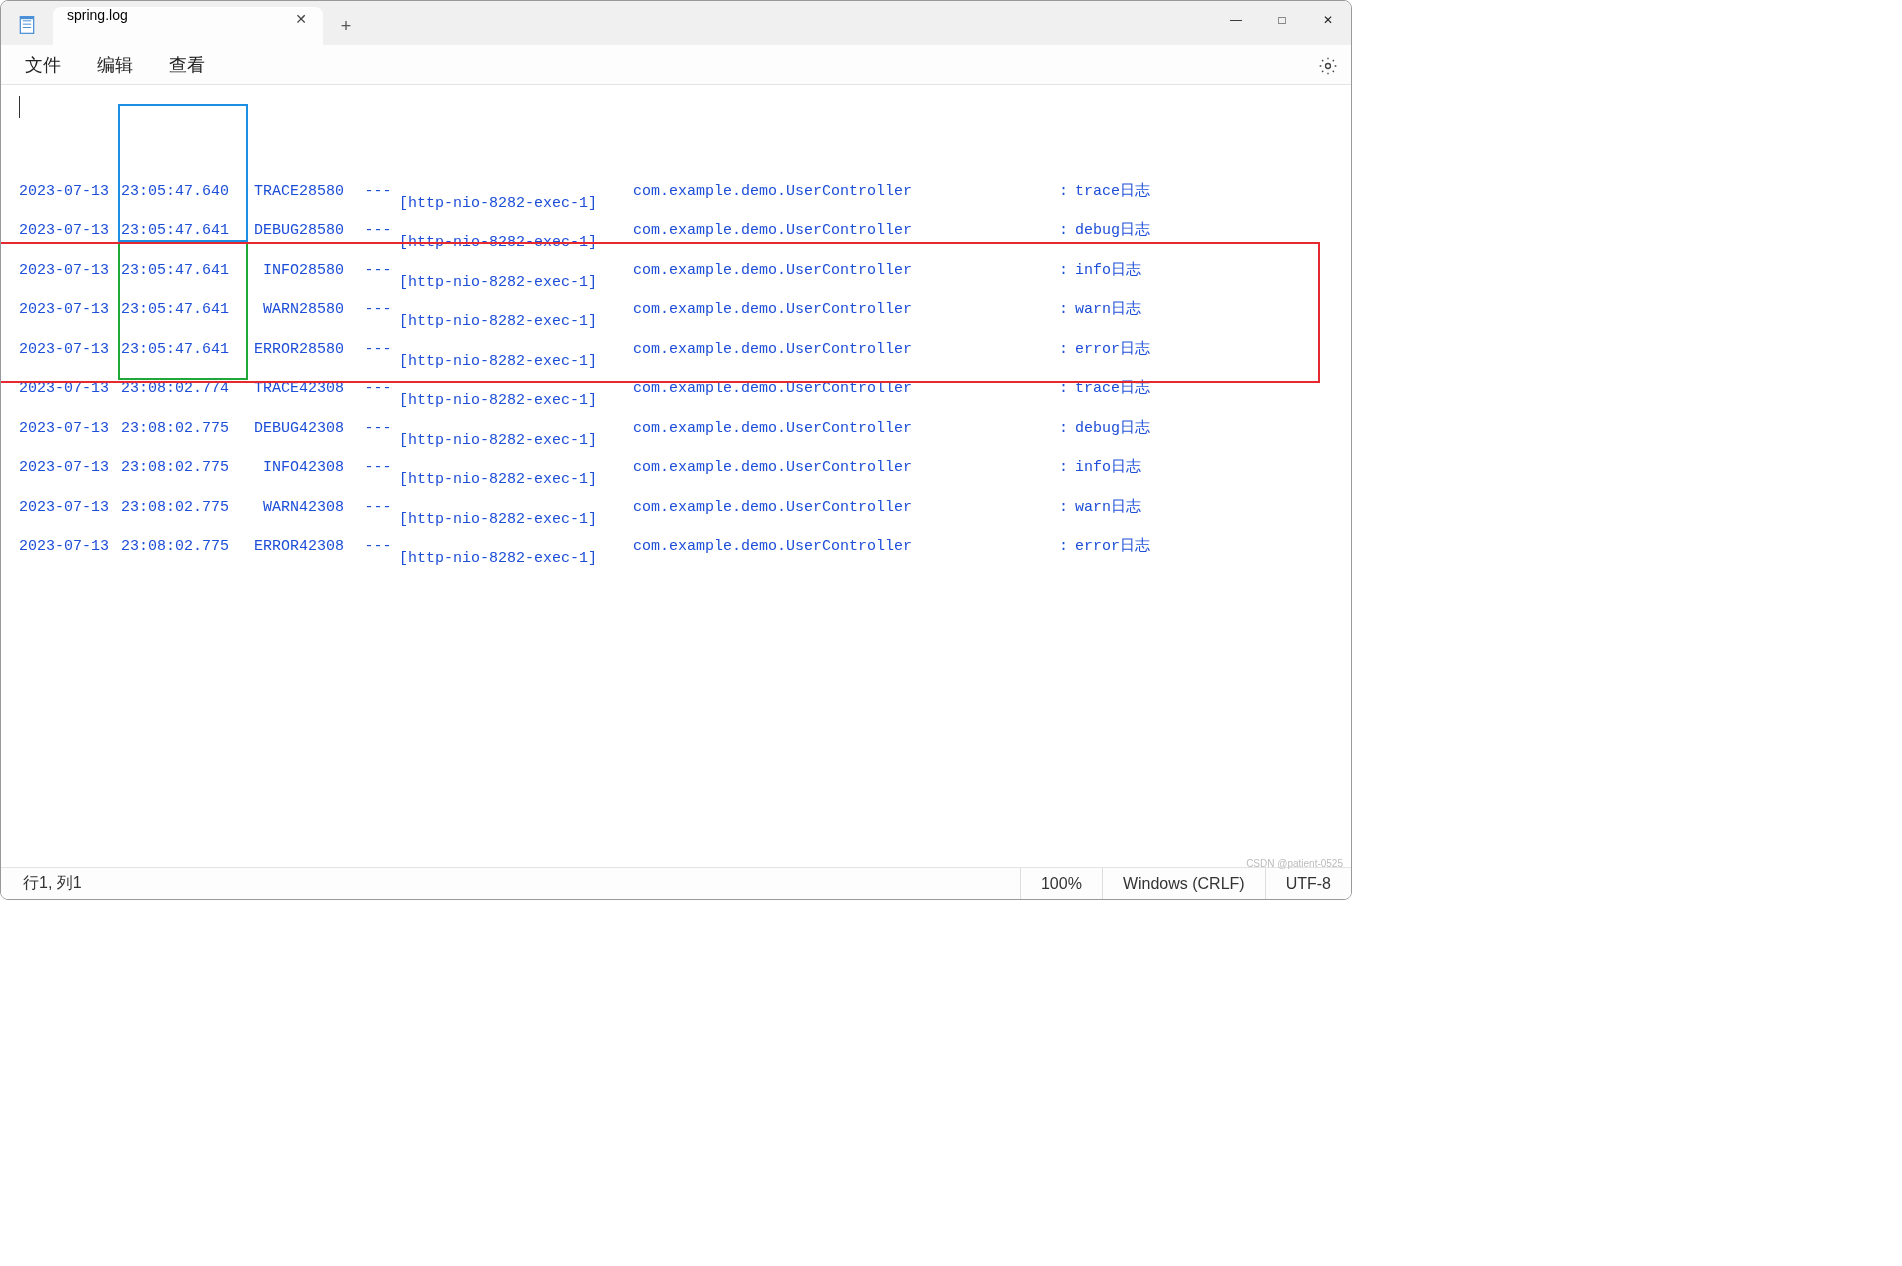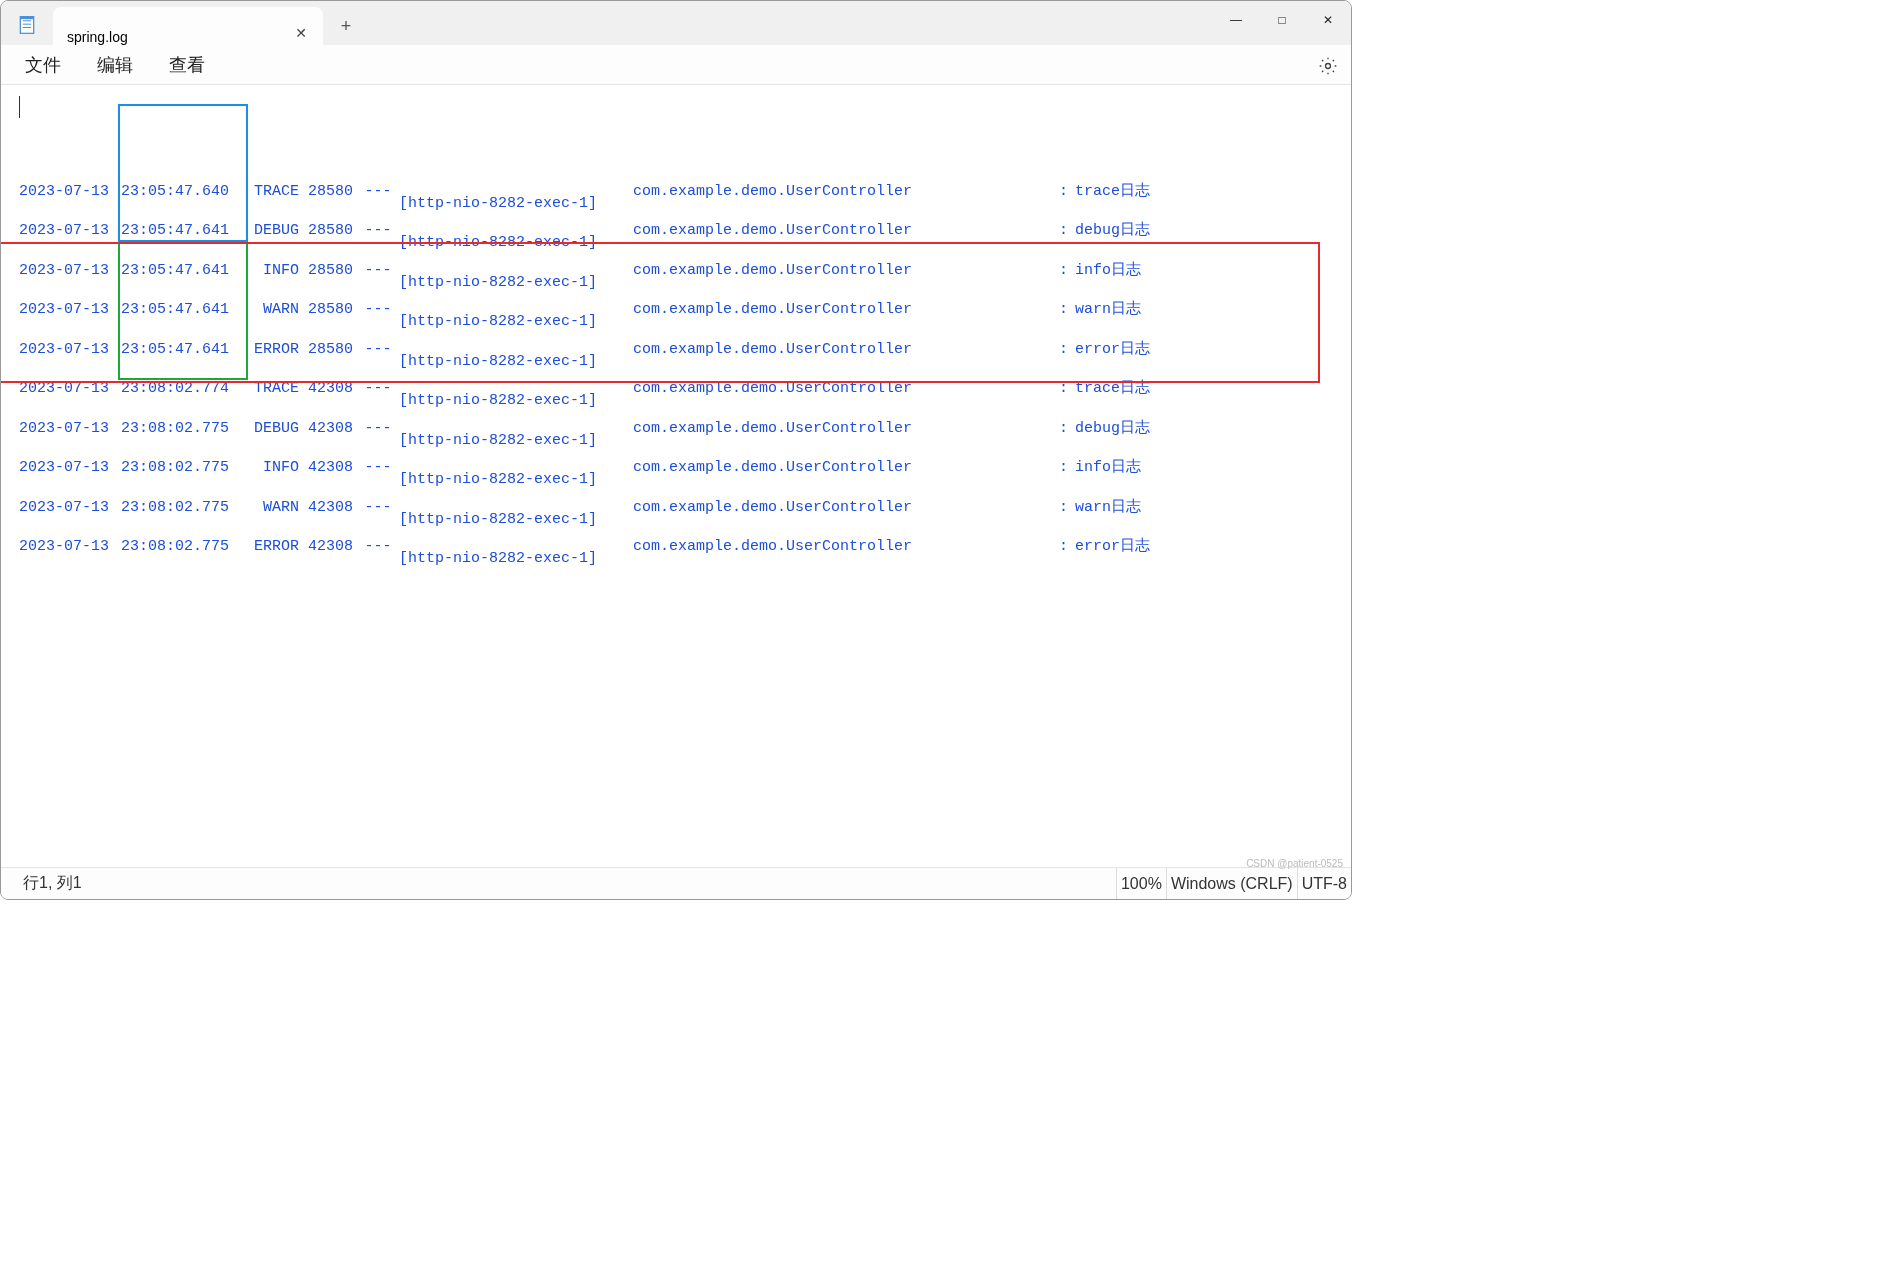--- a/index.html
+++ b/index.html
@@ -30,21 +30,21 @@
       align-items: center;
       justify-content: center;
     }
     .app-icon svg { width: 20px; height: 20px; }
     .tab {
       background: #fdfdfd;
       height: 38px;
       min-width: 270px;
       border-radius: 8px 8px 0 0;
       display: flex;
-      align-items: flex-end;
+      align-items: flex-start;
       padding: 0 10px 0 14px;
       font-size: 14px;
       position: relative;
     }
     .tab-title { flex: 1; }
     .tab-close {
       width: 24px; height: 24px;
       display: flex; align-items: center; justify-content: center;
       font-size: 14px; color: #444;
       border-radius: 4px;
@@ -109,21 +109,21 @@
       border-left: 1px solid #333;
       position: absolute;
       left: 18px;
       top: 1px;
       height: 22px;
     }
     .log-line { display: flex; position: relative; }
     .col-date { width: 98px; }
     .col-time { width: 126px; text-align: left; padding-left: 4px; }
     .col-level { width: 56px; text-align: right; }
-    .col-pid { width: 58px; text-align: right; padding-right: 4px; }
+    .col-pid { width: 58px; padding-right: 4px; }
     .col-sep { width: 42px; text-align: center; }
     .col-thread { width: 234px; margin-top: 12px; }
     .col-logger { width: 426px; }
     .col-colon { width: 16px; }
     .col-msg { }
     .highlight-box {
       position: absolute;
       border: 2px solid;
       pointer-events: none;
     }
@@ -133,21 +133,21 @@
     .statusbar {
       height: 32px;
       border-top: 1px solid #e3e3e3;
       background: #fdfdfd;
       display: flex;
       align-items: center;
       font-size: 16px;
       color: #333;
     }
     .statusbar .sb-pos { padding-left: 22px; flex: 1; }
-    .statusbar .sb-cell { padding: 0 4px; border-left: 1px solid #ddd; height: 100%; display: flex; align-items: center; }
+    .statusbar .sb-cell { padding: 0 20px; border-left: 1px solid #ddd; height: 100%; display: flex; align-items: center; }
     .watermark {
       position: absolute;
       right: 8px;
       bottom: 30px;
       font-size: 10px;
       color: #bbb;
     }
   </style>
 </head>
 <body>

